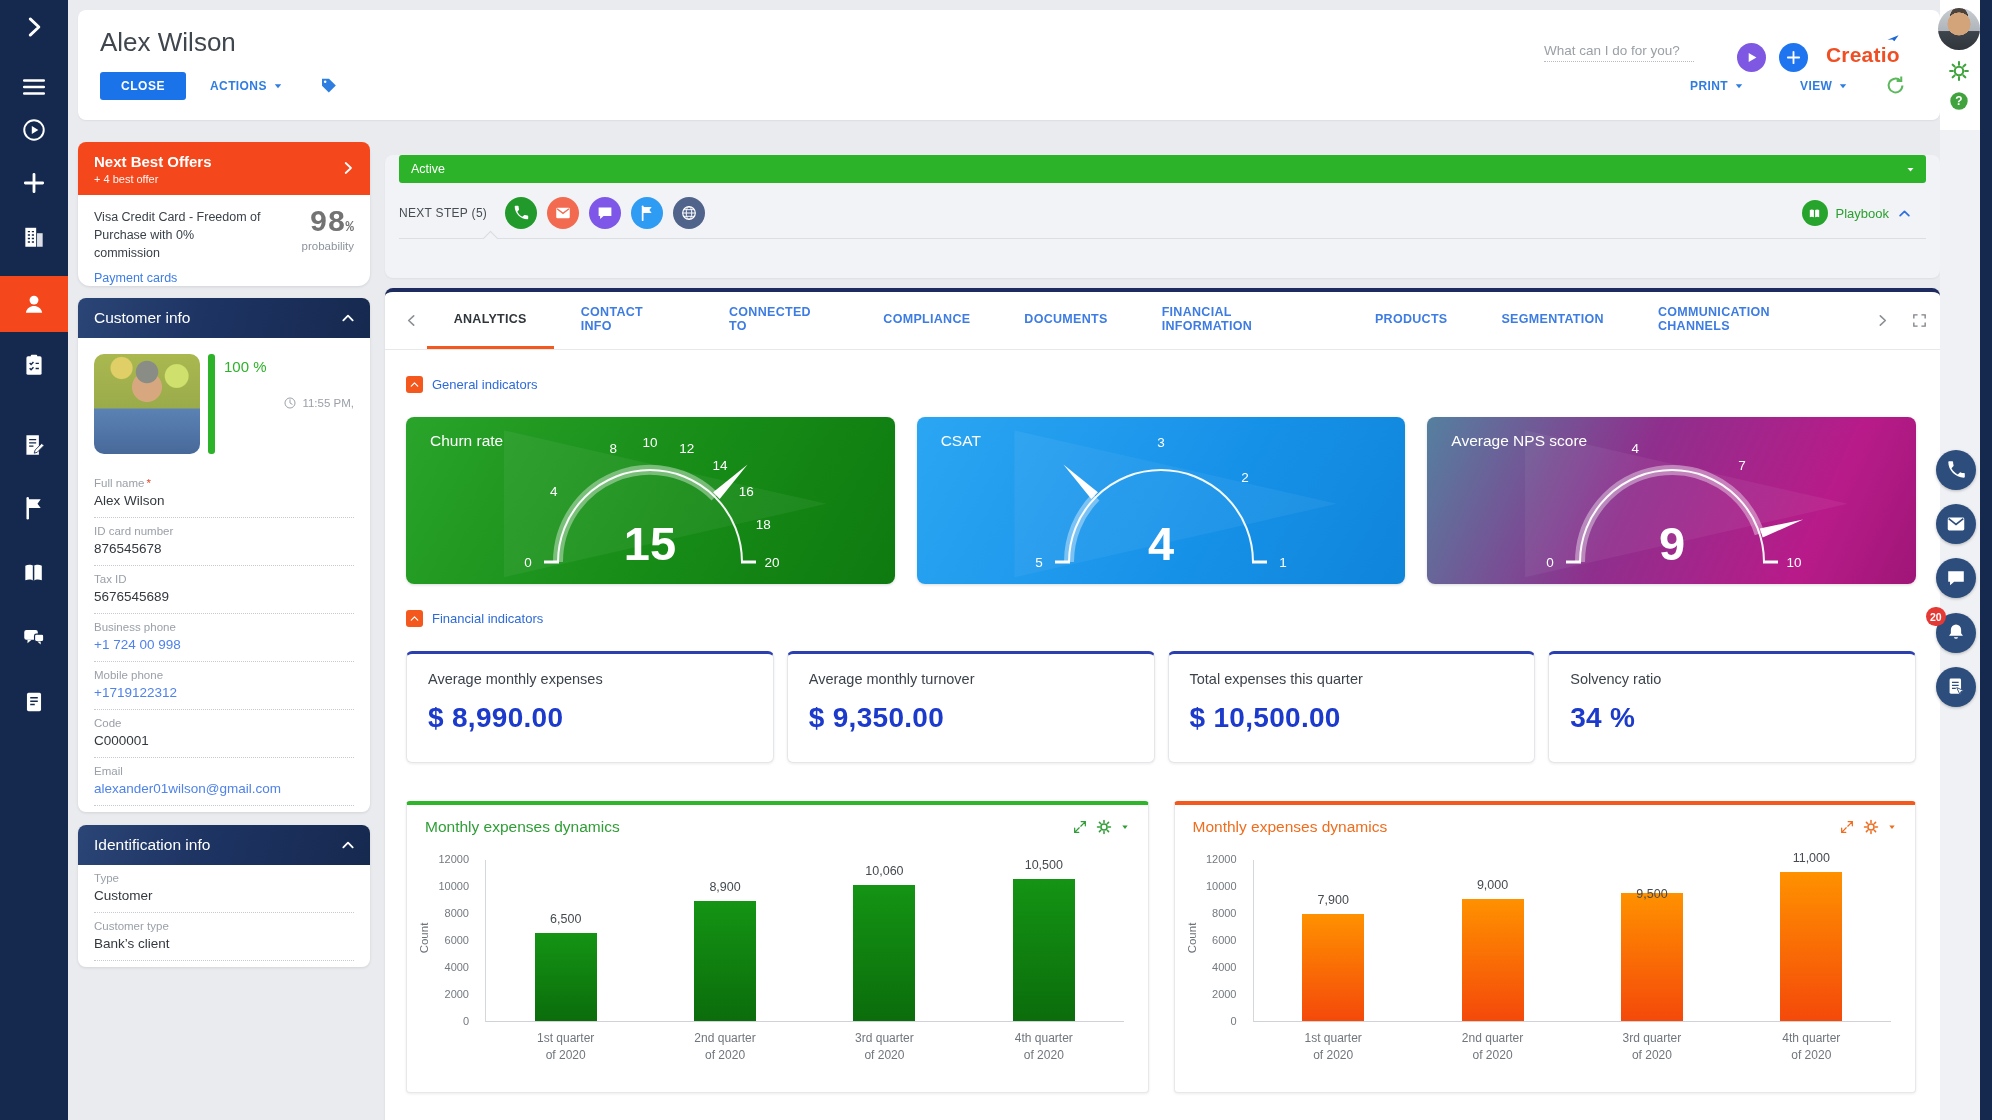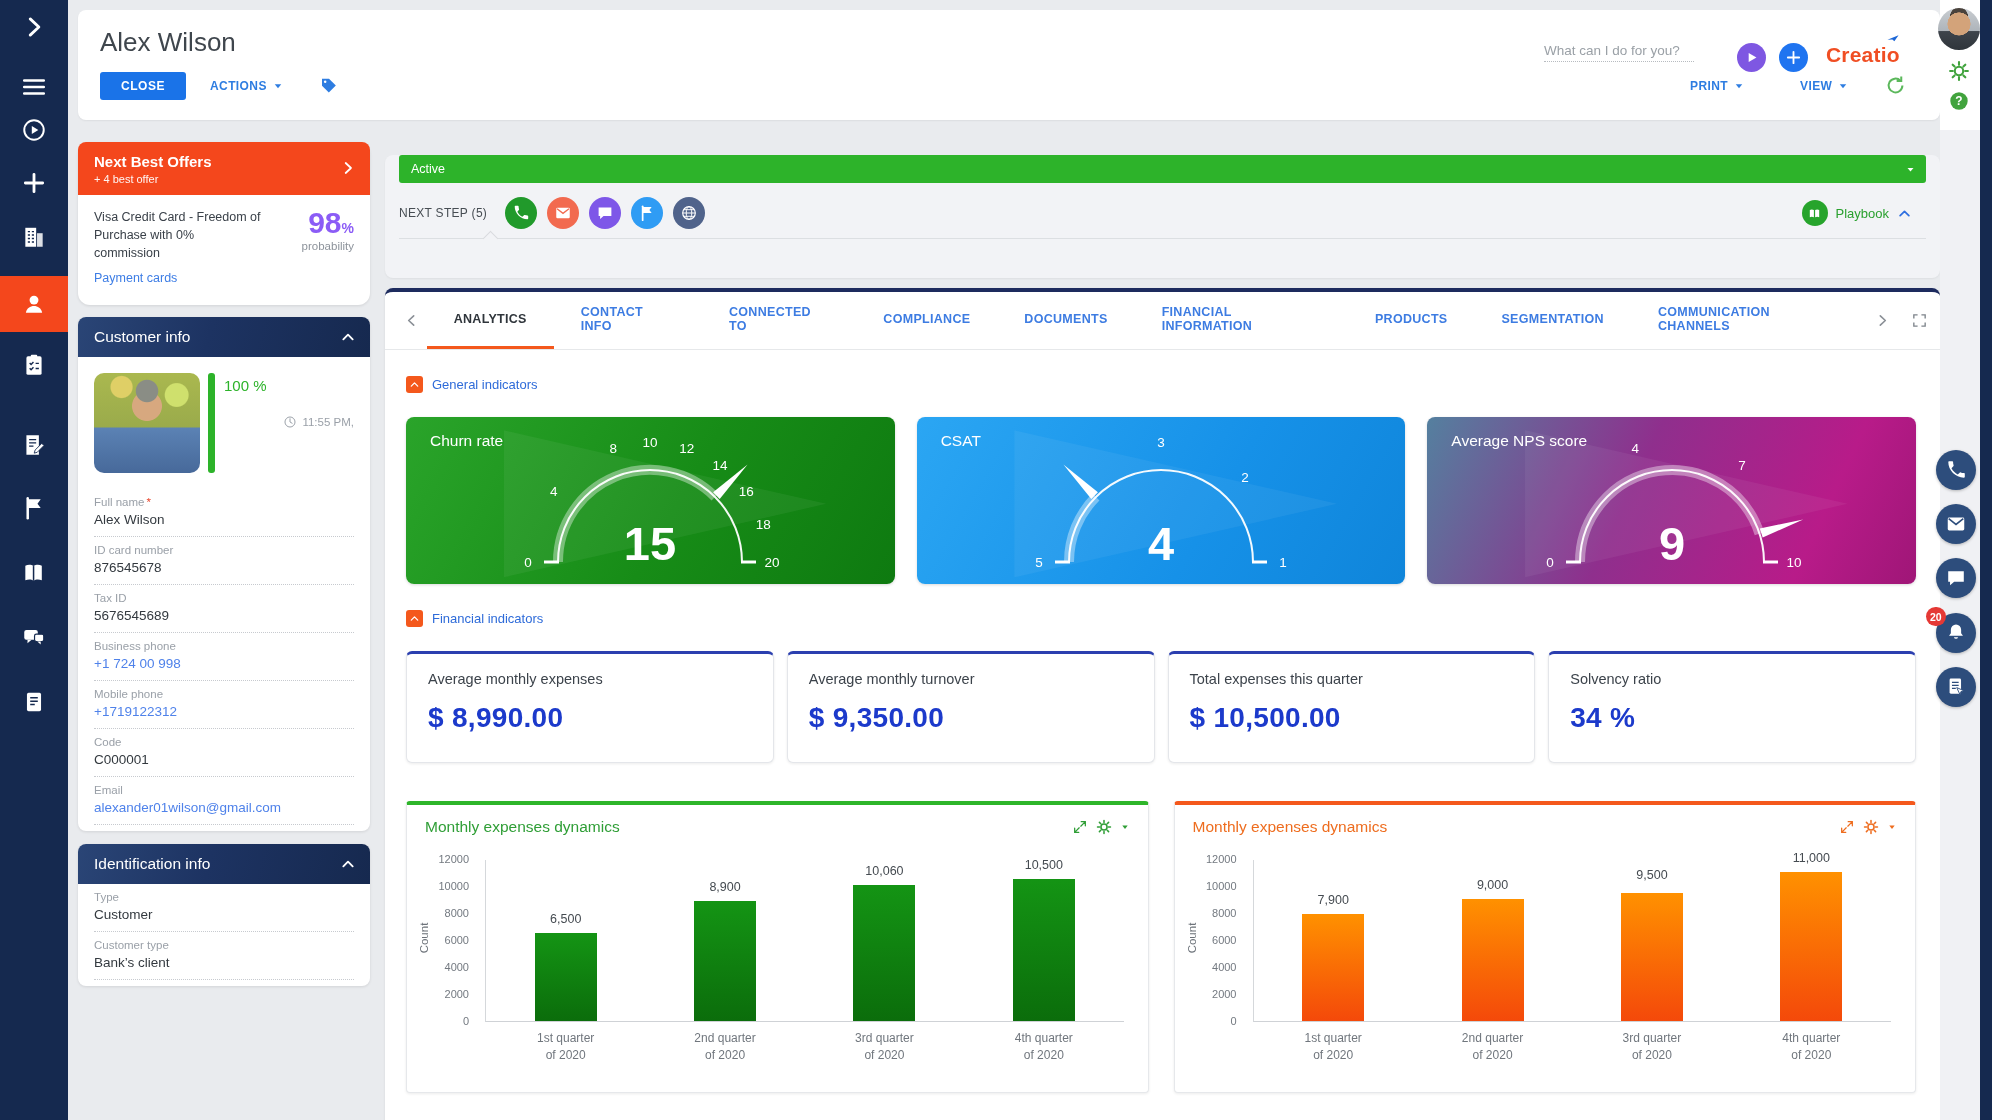--- a/index.html
+++ b/index.html
@@ -56,24 +56,24 @@
   .logo { position:absolute; left:1748px; top:33px; font-size:21px; font-weight:bold; color:#f04e23; letter-spacing:.2px; cursor:pointer; }
   .logo .plane { position:absolute; right:-2px; top:-10px; width:18px; height:14px; }
 
   
   .left-col { position:absolute; left:78px; top:142px; width:292px; z-index:2; }
   .offers-card { border-radius:12px; box-shadow:0 1px 3px rgba(0,0,0,.1); margin-bottom:12px; background:#fff; }
   .offers-head { position:relative; background:#f4471c; border-radius:8px 8px 0 0; padding:11px 16px 10px; color:#fff; cursor:pointer; }
   .offers-title { font-size:15px; font-weight:bold; }
   .offers-sub { font-size:11px; margin-top:3px; opacity:.95; }
   .offers-chev { position:absolute; right:14px; top:18px; width:16px; height:16px; }
-  .offers-body { position:relative; padding:13px 16px 19px; border-radius:0 0 8px 8px; }
+  .offers-body { position:relative; padding:13px 16px 0; border-radius:0 0 8px 8px; }
   .offer-text { width:168px; font-size:12.5px; line-height:1.45; color:#3a4149; }
   .prob { position:absolute; right:16px; top:13px; text-align:right; }
-  .prob-val { font-size:30px; font-weight:bold; color:#8b5cf6; line-height:1; }
+  .prob-val { font-size:30px; font-weight:bold; color:#737373; line-height:1;font-family:Liberation Mono, monospace; }
   .prob-val small { font-size:14px; }
   .prob-label { font-size:11.5px; color:#8d939b; margin-top:2px; }
   .offers-link { display:inline-block; margin-top:9px; font-size:12.5px; color:#3d7de5; cursor:pointer; }
 
   .panel { border-radius:8px; box-shadow:0 1px 3px rgba(0,0,0,.1); margin-bottom:13px; background:#fff; }
   .panel-head { position:relative; height:40px; border-radius:8px 8px 0 0; display:flex; align-items:center;
     background:linear-gradient(105deg,#2a4576 0%,#1d3362 45%,#16294f 100%); color:#fff; font-size:15.5px; padding-left:16px; cursor:pointer; }
   .panel-chev { position:absolute; right:14px; top:12px; width:16px; height:16px; }
   .panel-body { padding:0 16px 6px; }
   .photo-row { position:relative; height:132px; padding-top:16px; }
@@ -807,21 +807,21 @@
 of 2020</div>
                 </div>
                 <div class="slot">
                   <div class="bar" style="height: 122px;"></div>
                   <div class="bar-val" style="bottom: 129px;">9,000</div>
                   <div class="xlab">2nd quarter
 of 2020</div>
                 </div>
                 <div class="slot">
                   <div class="bar" style="height: 128px;"></div>
-                  <div class="bar-val" style="bottom: 139px; margin-top: 24px;">9,500</div>
+                  <div class="bar-val" style="bottom: 120px; margin-top: 24px;">9,500</div>
                   <div class="xlab">3rd quarter
 of 2020</div>
                 </div>
                 <div class="slot">
                   <div class="bar" style="height: 149px;"></div>
                   <div class="bar-val" style="bottom: 156px;">11,000</div>
                   <div class="xlab">4th quarter
 of 2020</div>
                 </div>
               </div>

